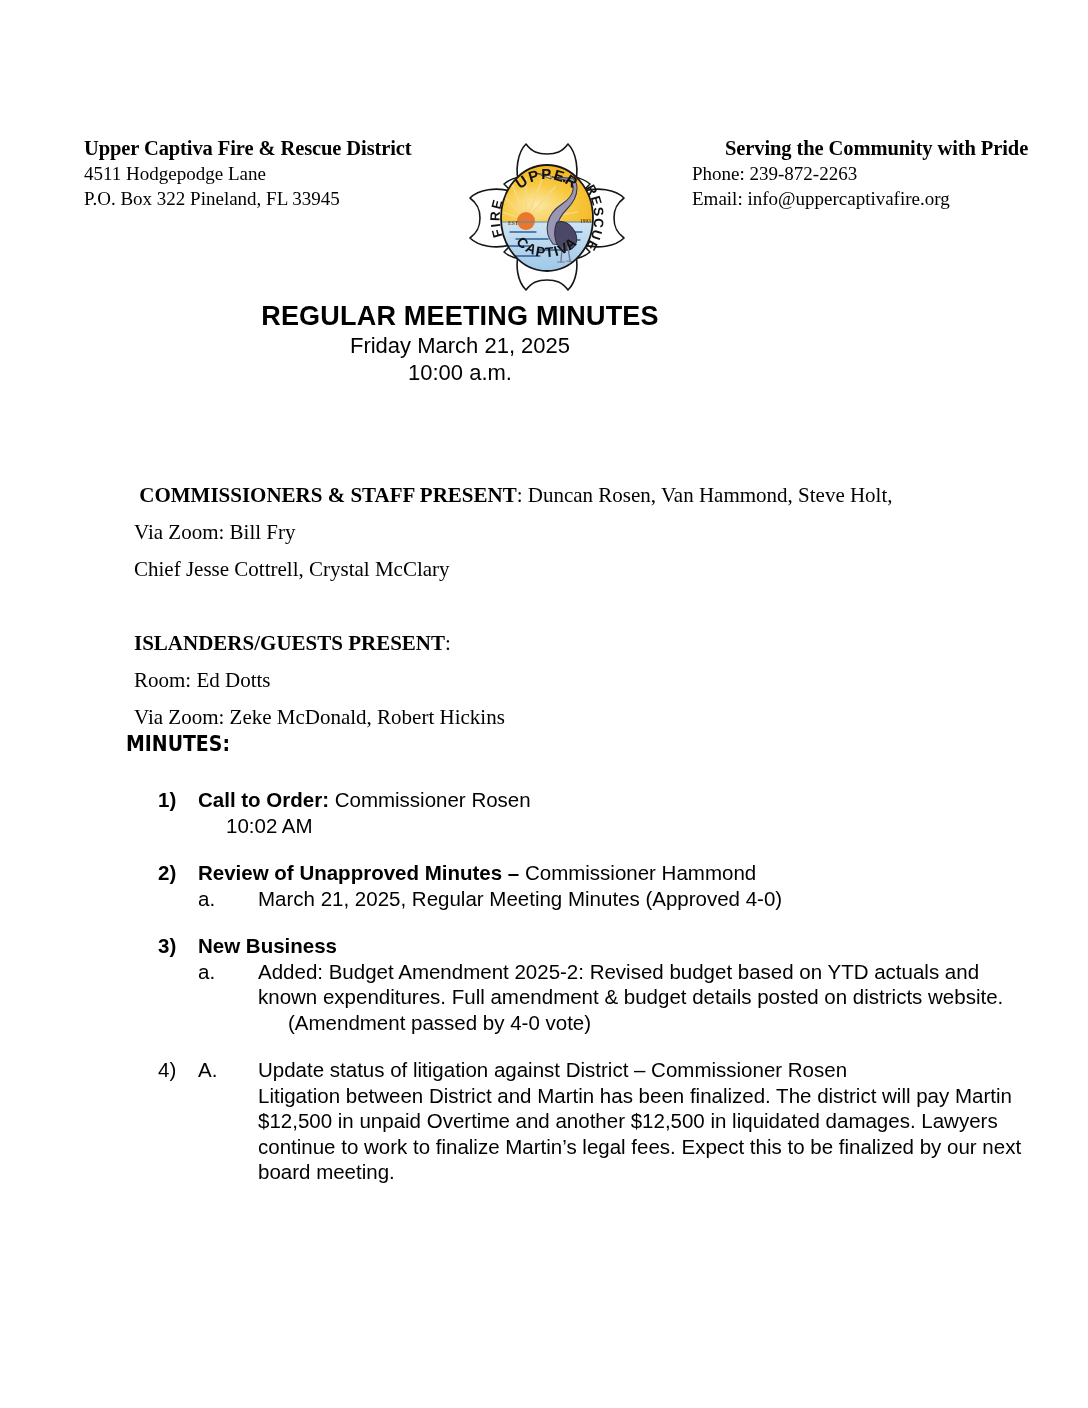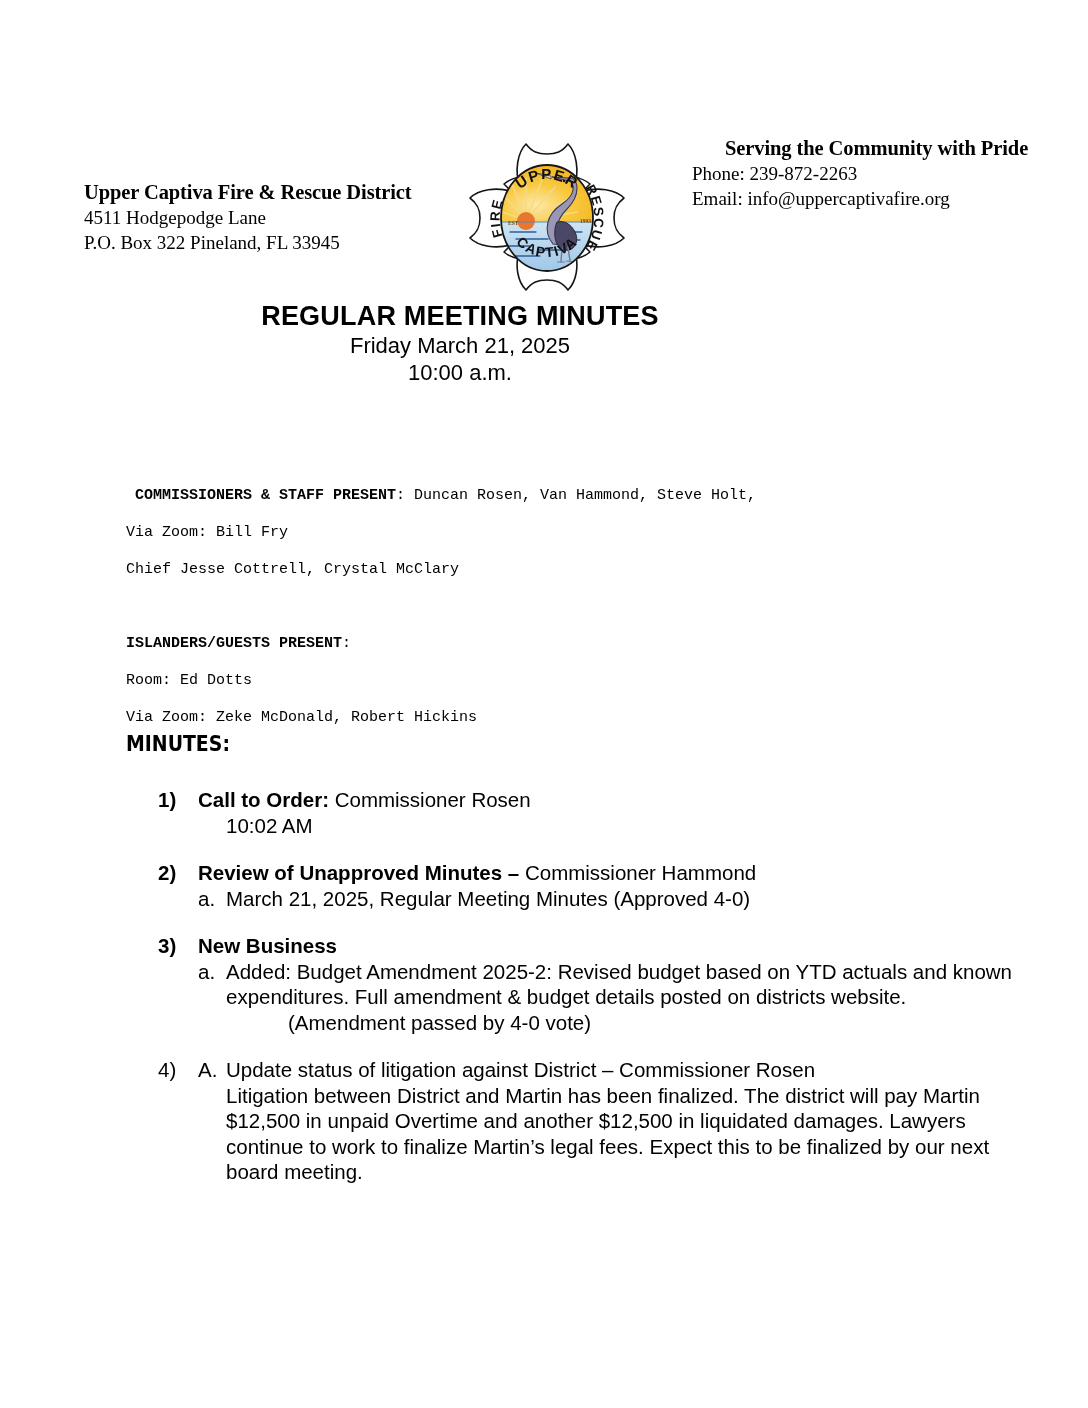--- a/index.html
+++ b/index.html
@@ -34,21 +34,20 @@
   }
   .lh-left {
     position: absolute;
     left: 84px;
     top: 0px;
     width: 370px;
     font-family: "Liberation Serif", serif;
     font-size: 19px;
     line-height: 25px;
     color: #000;
-    margin-top: 44px;
   }
   .lh-left .org {
     font-weight: bold;
     font-size: 20.5px;
     letter-spacing: -0.1px;
     white-space: nowrap;
   }
   .lh-right {
     position: absolute;
     left: 692px;
@@ -94,25 +93,25 @@
   .doc-sub {
     font-family: "Liberation Sans", sans-serif;
     font-size: 22px;
     line-height: 26.5px;
     font-weight: normal;
   }
 
   
   .attendees {
     position: absolute;
-    left: 126px;
+    left: 134px;
     top: 477px;
     width: 880px;
-    font-family: Liberation Mono, monospace;
-    font-size: 15px;
+    font-family: Liberation Serif, serif;
+    font-size: 21px;
     line-height: 37px;
   }
   .attendees .ln { white-space: nowrap; }
   .attendees b { font-weight: bold; }
   .gap-row { height: 37px; }
 
   .minutes-head {
     position: absolute;
     left: 126px;
     top: 729px;
@@ -152,21 +151,21 @@
     position: relative;
     padding-left: 28px;
     margin-top: 0px;
   }
   .sub > .letter {
     position: absolute;
     left: 0;
     top: 0;
     width: 26px;
   }
-  .sub .txt { display: block; }
+  .sub .txt { display: block; margin-left: 32px; }
   .indent-note {
     padding-left: 62px;
     display: block;
   }
   .time-line {
     padding-left: 28px;
   }
 </style>
 </head>
 <body>

